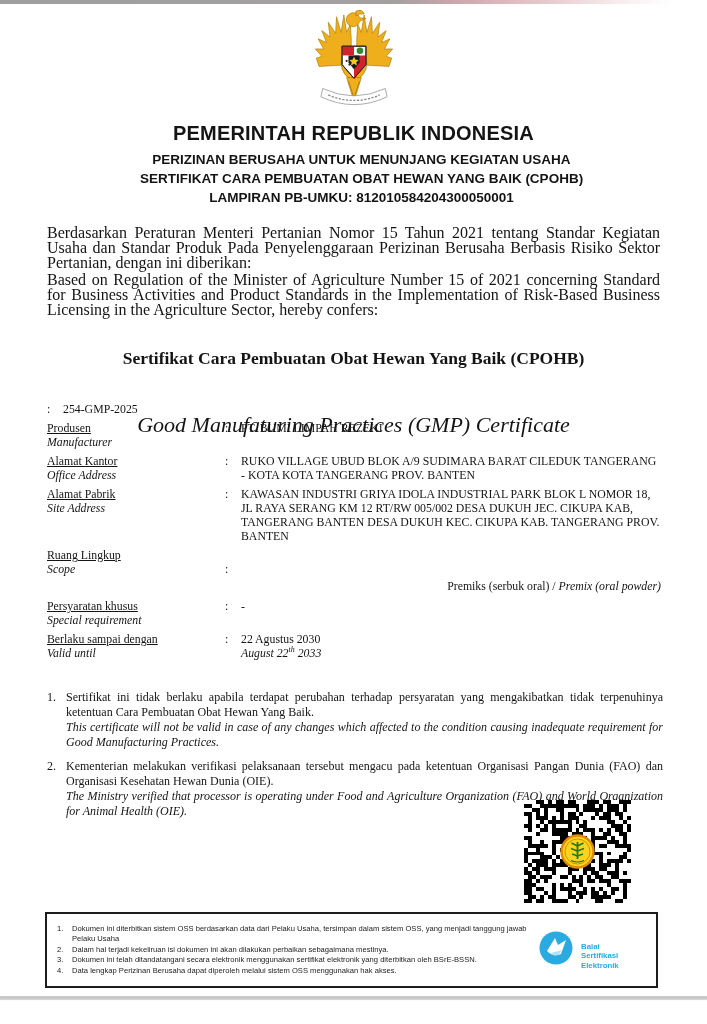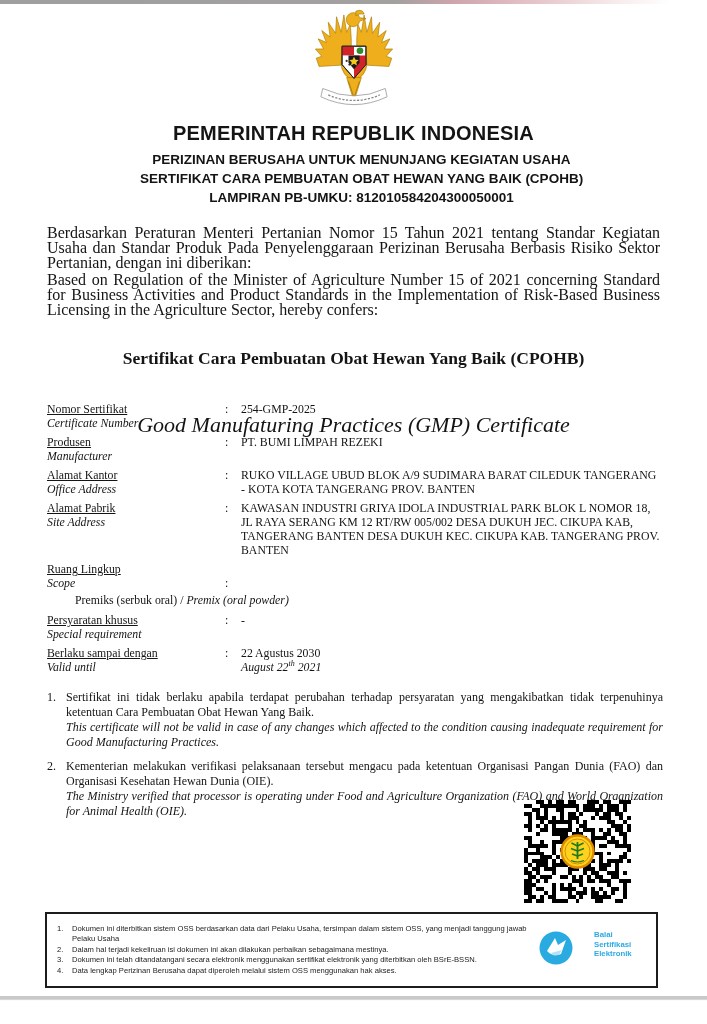--- a/index.html
+++ b/index.html
@@ -27,42 +27,42 @@
   .main-title .t-id{font-weight:bold;font-size:17.5px;}
   .main-title .t-en{font-weight:normal;font-style:italic;font-size:22px;margin-top:45px;}
 
   .fields{position:absolute;top:402px;left:47px;width:614px;font-size:11.8px;line-height:14px;}
   .frow{display:flex;margin-bottom:5px;}
   .flabel{width:178px;flex:0 0 178px;}
   .lab-id{text-decoration:underline;display:block;}
   .lab-en{font-style:italic;display:block;}
   .fsep{width:16px;flex:0 0 16px;}
   .fval{flex:1;}
-  .scope-line{margin:3px 0 6px 28px;}
+  .scope-line{margin:3px 0 6px 28px;text-align:right;}
   .scope-en{font-style:italic;}
   .val-en{font-style:italic;display:block;}
   sup{font-size:8px;line-height:0;}
 
   .notes{position:absolute;top:690px;left:47px;width:616px;font-size:12px;line-height:15px;text-align:justify;}
   .note{display:flex;margin-bottom:9px;}
   .note-num{width:19px;flex:0 0 19px;}
   .note-en{font-style:italic;}
 
   .qr{position:absolute;left:524px;top:800px;width:107px;height:103px;}
   .qr-cells{display:grid;grid-template-columns:repeat(27,1fr);grid-auto-rows:1fr;width:107px;height:103px;background:#fff;}
   .qr-cells i{display:block;}
   .qr-cells i.b{background:#000;}
   .qr-logo{position:absolute;left:36px;top:34px;width:35px;height:35px;}
 
   .fbox{position:absolute;left:45px;top:912px;width:609px;height:72px;border:2px solid #1c1c1c;
     display:flex;align-items:center;background:#fff;}
   .fitems{flex:1;padding:4px 6px 4px 10px;font-family:"Liberation Sans",sans-serif;font-size:7.6px;line-height:10.5px;color:#222;}
   .fitem{display:flex;}
   .fitem .fnum{width:15px;flex:0 0 15px;}
-  .bsre{width:118px;flex:0 0 118px;display:flex;align-items:flex-start;gap:20px;}
+  .bsre{width:118px;flex:0 0 118px;display:flex;align-items:flex-end;gap:7px;}
   .bsre-text{color:#29ABE2;font-family:"Liberation Sans",sans-serif;font-size:7.8px;font-weight:bold;line-height:9.5px;}
 </style>
 </head>
 <body>
 
 <div class="top-edge"></div>
 
 <div class="emblem">
   <svg width="92" height="108" viewBox="0 0 100 114">
     <g fill="#EFAF1C" stroke="#A87800" stroke-width="0.7">
@@ -111,24 +111,20 @@
 <div class="para p2">Based on Regulation of the Minister of Agriculture Number 15 of 2021 concerning Standard for Business Activities and Product Standards in the Implementation of Risk-Based Business Licensing in the Agriculture Sector, hereby confers:</div>
 
 <div class="main-title">
   <div class="t-id">Sertifikat Cara Pembuatan Obat Hewan Yang Baik (CPOHB)</div>
   <div class="t-en">Good Manufaturing Practices (GMP) Certificate</div>
 </div>
 
 <div class="fields">
 
   <div class="frow">
-    <div class="flabel">
-      <span class="lab-id">Nomor Sertifikat</span>
-      <span class="lab-en">Certificate Number</span>
-    </div>
     <div class="fsep">:</div>
     <div class="fval">254-GMP-2025</div>
   </div>
 
   <div class="frow">
     <div class="flabel">
       <span class="lab-id">Produsen</span>
       <span class="lab-en">Manufacturer</span>
     </div>
     <div class="fsep">:</div>
@@ -176,21 +172,21 @@
   </div>
 
   <div class="frow">
     <div class="flabel">
       <span class="lab-id">Berlaku sampai dengan</span>
       <span class="lab-en">Valid until</span>
     </div>
     <div class="fsep">:</div>
     <div class="fval">
       <span>22 Agustus 2030</span>
-      <span class="val-en"><span>August 22</span><sup>th</sup><span> 2021</span></span>
+      <span class="val-en"><span>August 22</span><sup>th</sup><span> 2033</span></span>
     </div>
   </div>
 
 </div>
 
 <div class="notes">
   <div class="note">
     <div class="note-num">1.</div>
     <div>
       <div>Sertifikat ini tidak berlaku apabila terdapat perubahan terhadap persyaratan yang mengakibatkan tidak terpenuhinya ketentuan Cara Pembuatan Obat Hewan Yang Baik.</div>

